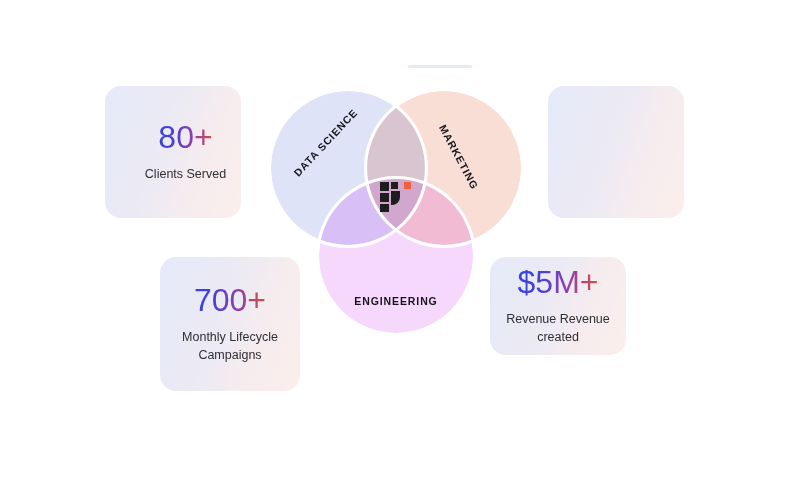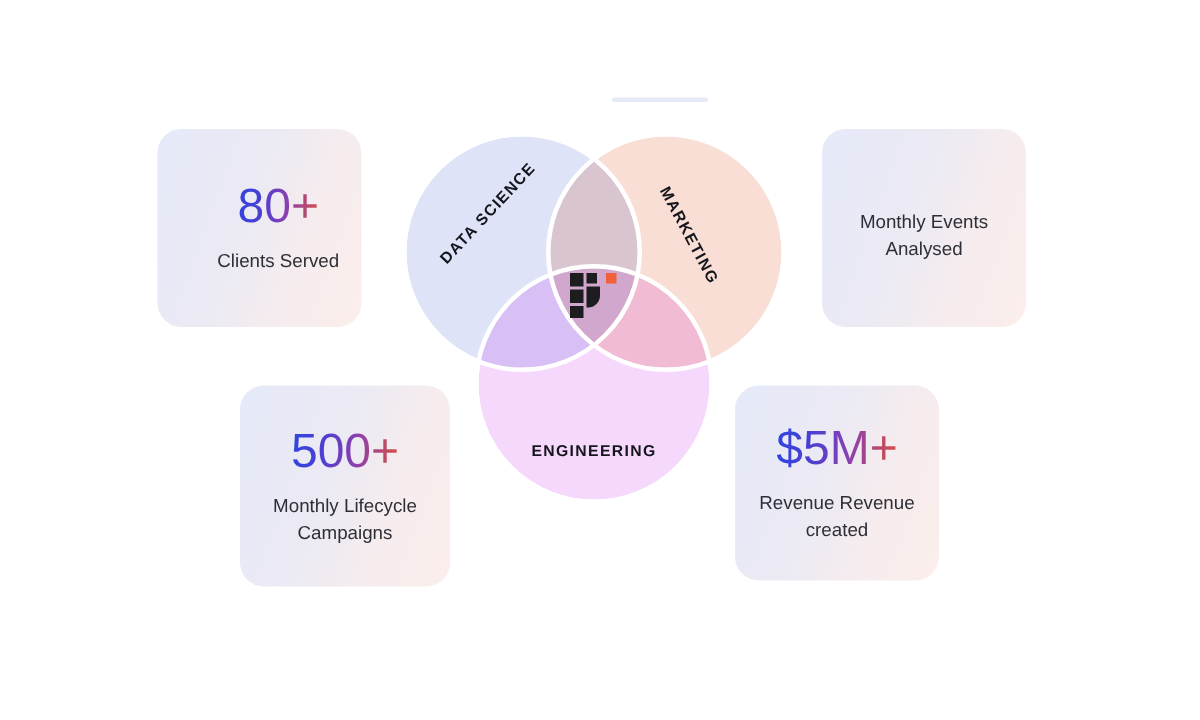--- a/index.html
+++ b/index.html
@@ -147,21 +147,21 @@
     font-weight: 400;
     color: #2e2f36;
     line-height: 1.45;
     text-align: center;
     white-space: pre-line;
   }
 
   .card-clients    { left: 105px; top: 86px;  width: 136px; height: 132px; padding-left: 25px; }
   .card-events     { left: 548px; top: 86px;  width: 136px; height: 132px; }
   .card-campaigns  { left: 160px; top: 257px; width: 140px; height: 134px; }
-  .card-revenue    { left: 490px; top: 257px; width: 136px; height: 130px; }
+  .card-revenue    { left: 490px; top: 257px; width: 136px; height: 98px; }
 </style>
 </head>
 <body>
 
 <div id="stage">
 
   <div class="top-rule"></div>
 
   <div class="venn">
 
@@ -191,26 +191,24 @@
       </svg>
     </div>
   </div>
 
   <div class="stat-card card-clients">
     <div class="stat-value">80+</div>
     <div class="stat-label">Clients Served</div>
   </div>
 
   <div class="stat-card card-events">
-    <div class="stat-label">Monthly Events
-Analysed</div>
   </div>
 
   <div class="stat-card card-campaigns">
-    <div class="stat-value">500+</div>
+    <div class="stat-value">700+</div>
     <div class="stat-label">Monthly Lifecycle
 Campaigns</div>
   </div>
 
   <div class="stat-card card-revenue">
     <div class="stat-value">$5M+</div>
     <div class="stat-label">Revenue Revenue
 created</div>
   </div>
 

